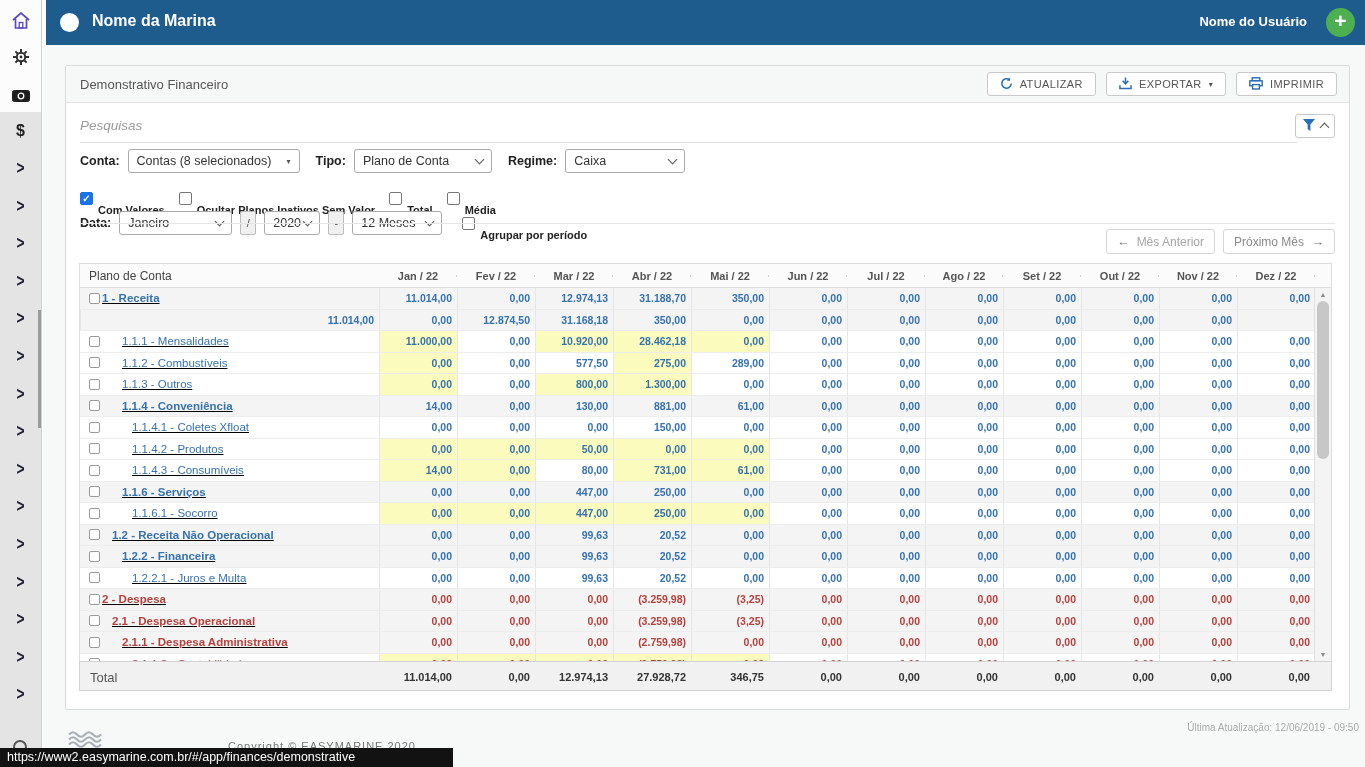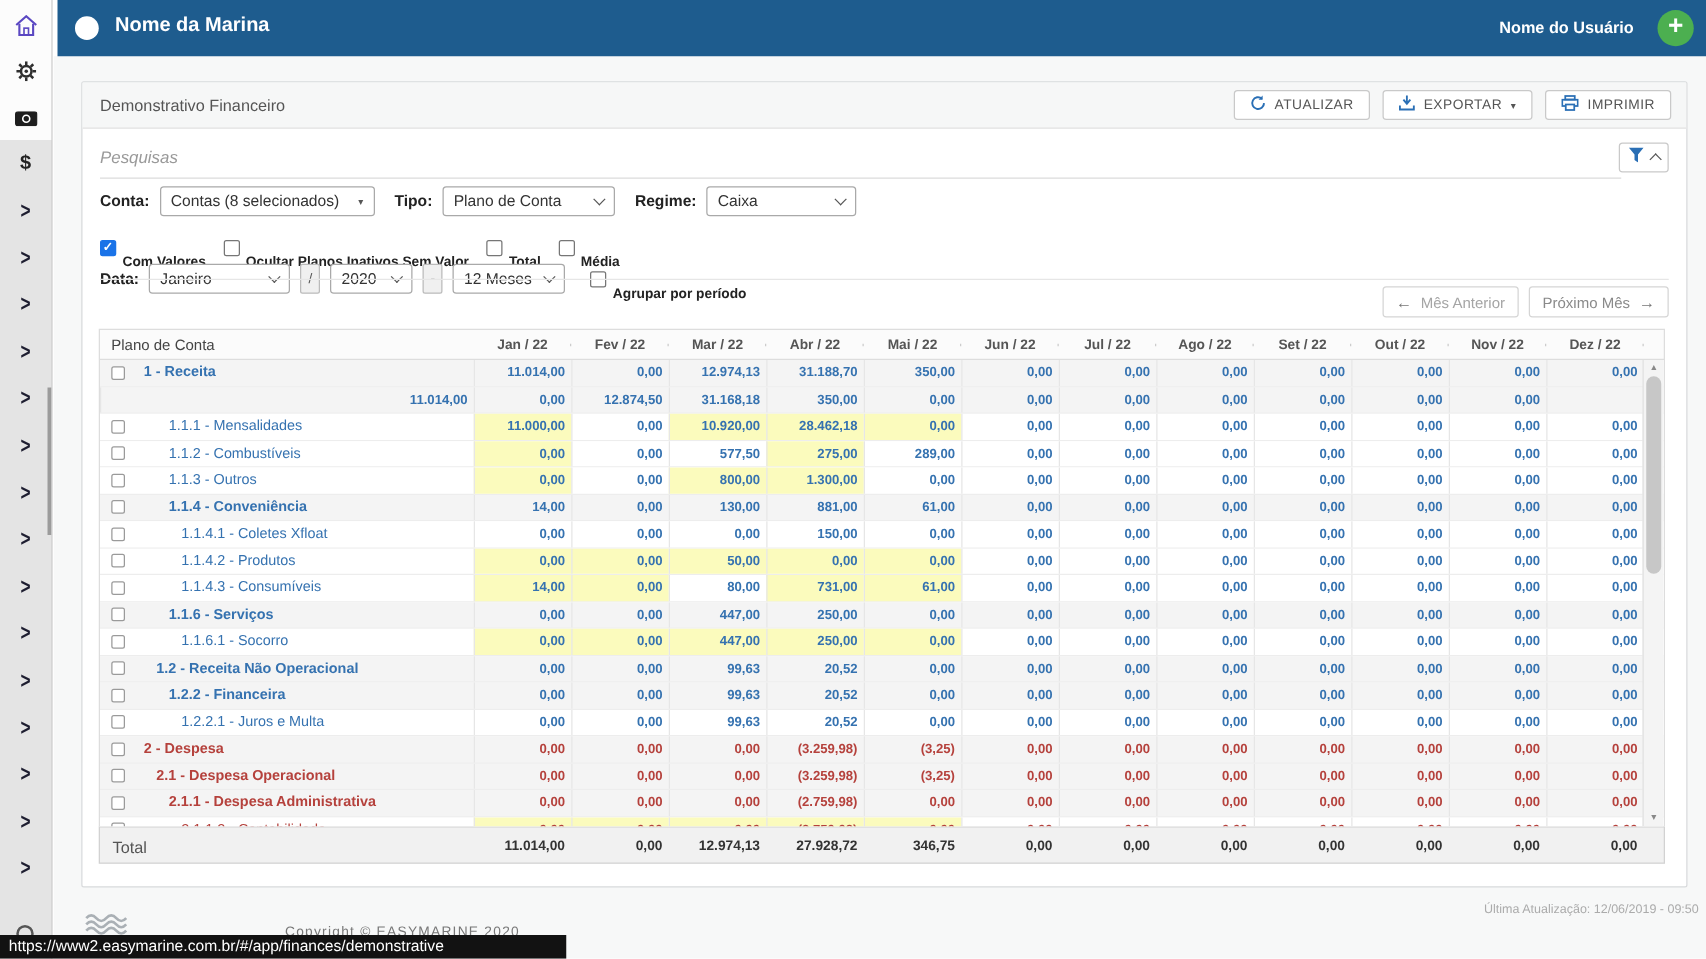--- a/index.html
+++ b/index.html
@@ -68,21 +68,21 @@
   .thead { height:25px; background:#fbfbfb; border:1px solid #ddd; align-items:center; font-size:11px; font-weight:bold; color:#555; }
   .th.first { font-size:12px; font-weight:normal; color:#444; padding-left:9px; text-align:left; }
   .th.m { text-align:center; position:relative; cursor:pointer; }
   .th.m::after { content:''; position:absolute; right:0; top:5px; bottom:5px; width:1px; background:#ccc; }
   .tbody { position:relative; height:373px; overflow:hidden; border-left:1px solid #ddd; border-right:1px solid #ddd; background:#fff; }
   .tr { height:21.5px; border-bottom:1px solid #ededed; background:#fff; cursor:pointer; }
   .tr.grp { background:#f4f4f4; }
   .td.val { font-size:10.5px; font-weight:bold; color:#3572b0; text-align:right; padding-right:5px; line-height:20.5px; border-left:1px solid #e6e6e6; height:100%; }
   .td.val.hl { background:#fbfbbd; }
   .tr.desp .td.val, .tr.desp .lbl { color:#b5413c; }
-  .td.name { display:flex; align-items:center; gap:15px; padding-left:9px; font-size:11.5px; }
+  .td.name { display:flex; align-items:center; gap:2px; padding-left:9px; font-size:11.5px;text-decoration:underline; }
   .lbl { color:#3572b0; white-space:nowrap; }
   .tr.grp .lbl { font-weight:bold; }
   .cb { width:11px; height:11px; border:1px solid #9a9a9a; border-radius:2px; background:#fff; flex:none; cursor:pointer; }
   .td.spacer { border-left:1px solid #e6e6e6; height:100%; }
 
   .vscroll { position:absolute; right:0; top:0; width:17px; height:373px; background:#f4f4f4; border-left:1px solid #e0e0e0; z-index:3; }
   .vs-arrow { position:absolute; left:0; right:0; text-align:center; font-size:7px; color:#888; cursor:pointer; }
   .vs-up { top:3px; } .vs-down { bottom:3px; }
   .vs-thumb { position:absolute; top:13px; left:2px; width:12px; height:158px; background:#c7c7c7; border-radius:6px; cursor:grab; }
 
@@ -244,21 +244,21 @@
           </label>
         </div>
 
       <div class="frow frow3">
         <span class="flabel">Data:</span>
         <div class="sel" style="width:113px;">
           <span>Janeiro</span>
           <span class="vchev"></span>
         </div>
         <div class="addon">/</div>
-        <div class="sel" style="width:66px;">
+        <div class="sel" style="width:56px;">
           <span>2020</span>
           <span class="vchev"></span>
         </div>
         <div class="addon">-</div>
         <div class="sel" style="width:90px;">
           <span>12 Meses</span>
           <span class="vchev"></span>
         </div>
         <label class="ckw" style="margin-left:12px;">
           <span class="ck"></span>

